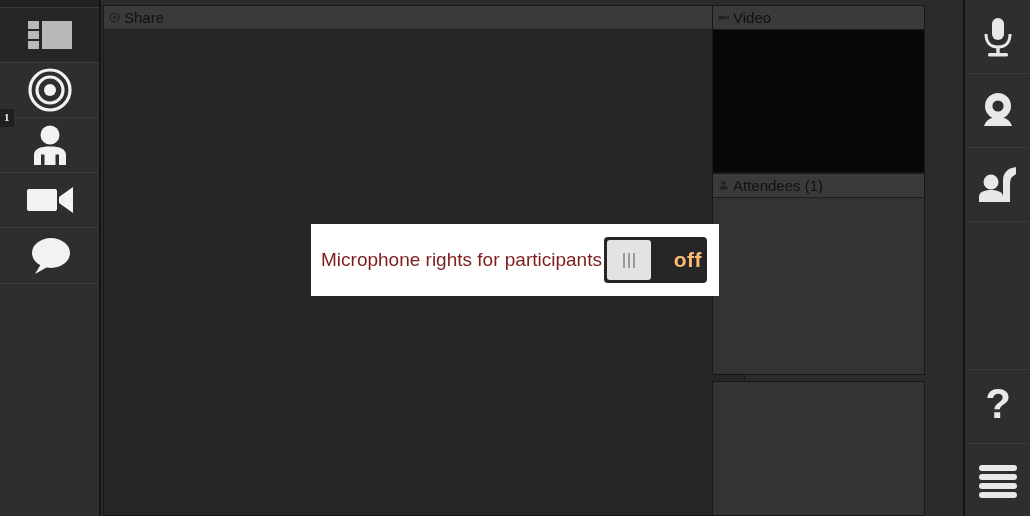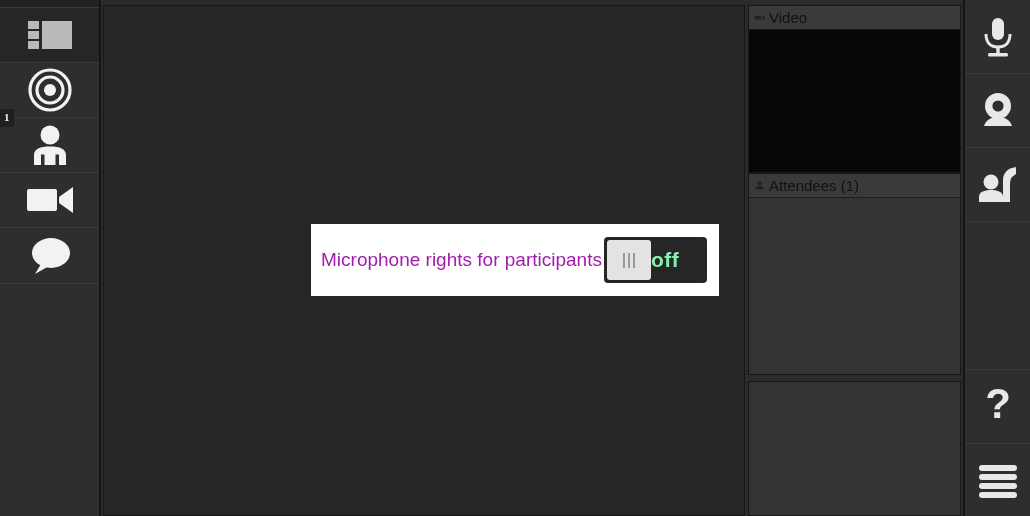--- a/index.html
+++ b/index.html
@@ -87,21 +87,21 @@
   .panel-header .ph-icon {
     margin-right: 4px;
     display: flex;
     align-items: center;
   }
   .panel-body { background: #262626; }
 
   
   #right-stack {
     position: absolute;
-    left: 748px; top: 5px;
+    left: 712px; top: 5px;
     width: 213px;
     height: 511px;
   }
   .stack-panel {
     border: 1px solid #171717;
     box-sizing: border-box;
     background: #333;
   }
   #video-panel { height: 168px; }
   #video-panel .panel-body { background: #070707; height: 142px; }
@@ -137,21 +137,21 @@
     left: 311px; top: 224px;
     width: 408px;
     height: 72px;
     background: #ffffff;
     display: flex;
     align-items: center;
     padding: 0 12px 0 9px;
     box-sizing: border-box;
   }
   #mic-dialog .dlg-text {
-    color: #a21caf;
+    color: #7f1d1d;
     font-size: 19px;
     line-height: 1.28;
     flex: 1;
     padding-left: 1px;
   }
   .toggle {
     width: 103px;
     height: 46px;
     background: #262626;
     border-radius: 4px;
@@ -172,26 +172,26 @@
     gap: 3px;
   }
   .toggle .knob i {
     display: block;
     width: 2px;
     height: 15px;
     background: #9a9a9a;
   }
   .toggle .tg-label {
     flex: 1;
-    text-align: left;
-    color: #86efac;
+    text-align: right;
+    color: #fdba74;
     font-size: 21px;
     font-weight: bold;
     letter-spacing: 0.5px;
-    padding-right: 18px;
+    padding-right: 5px;
   }
 
   svg { display: block; }
 </style>
 </head>
 <body>
 
 <div id="app">
 
   <div id="left-sidebar">
@@ -242,20 +242,29 @@
         <svg width="46" height="40" viewBox="0 0 46 40">
           <ellipse cx="24" cy="17" rx="19" ry="15" fill="#f2f2f2"></ellipse>
           <path d="M14 28 L8 38 L22 30 Z" fill="#f2f2f2"></path>
         </svg>
       </span>
     </div>
     <div class="side-gap"></div>
   </div>
 
   <div id="share-panel" class="stack-panel">
+    <div class="panel-header">
+      <span class="ph-icon">
+        <svg width="11" height="11" viewBox="0 0 11 11">
+          <circle cx="5.5" cy="5.5" r="4.4" fill="none" stroke="#222" stroke-width="1.3"></circle>
+          <circle cx="5.5" cy="5.5" r="1.6" fill="#222"></circle>
+        </svg>
+      </span>
+      <span class="ph-label">Share</span>
+    </div>
     <div class="panel-body" style="height:485px"></div>
   </div>
 
   <div id="right-stack">
 
     <div id="video-panel" class="stack-panel">
       <div class="panel-header">
         <span class="ph-icon">
           <svg width="11" height="11" viewBox="0 0 11 11">
             <rect x="0.5" y="4" width="7" height="3.4" rx="0.7" fill="#222"></rect>

